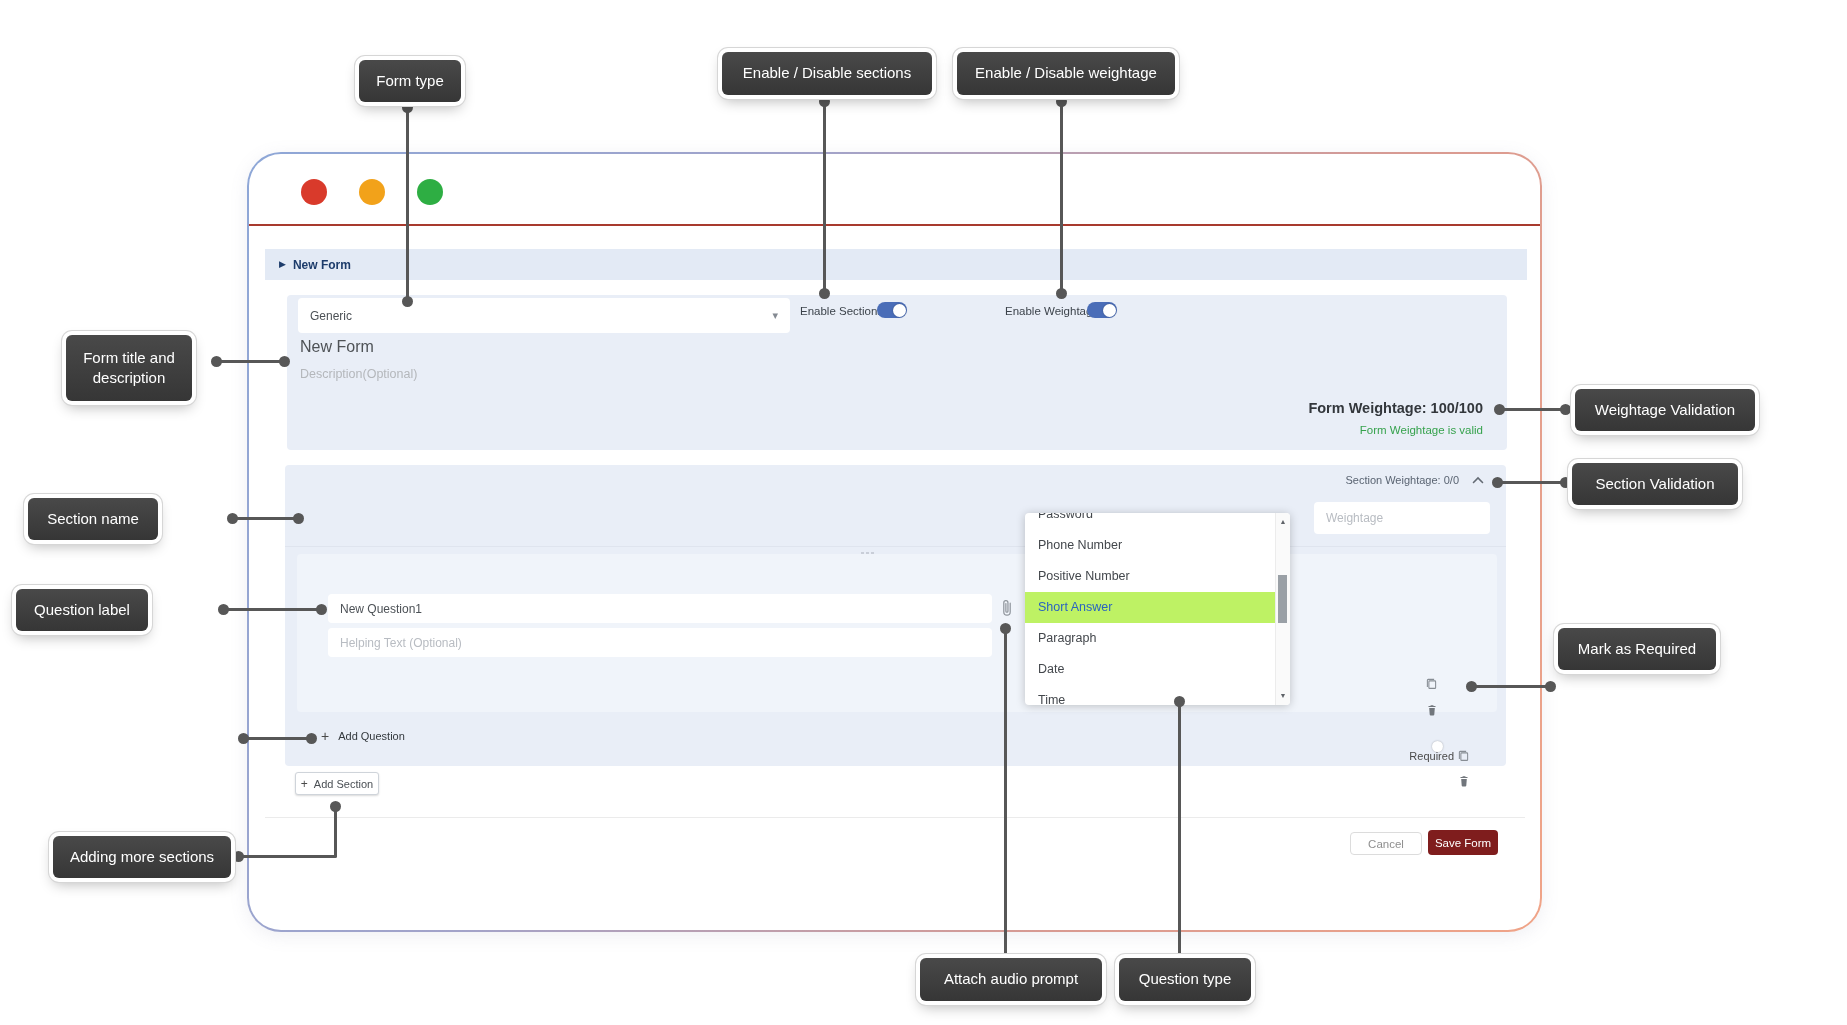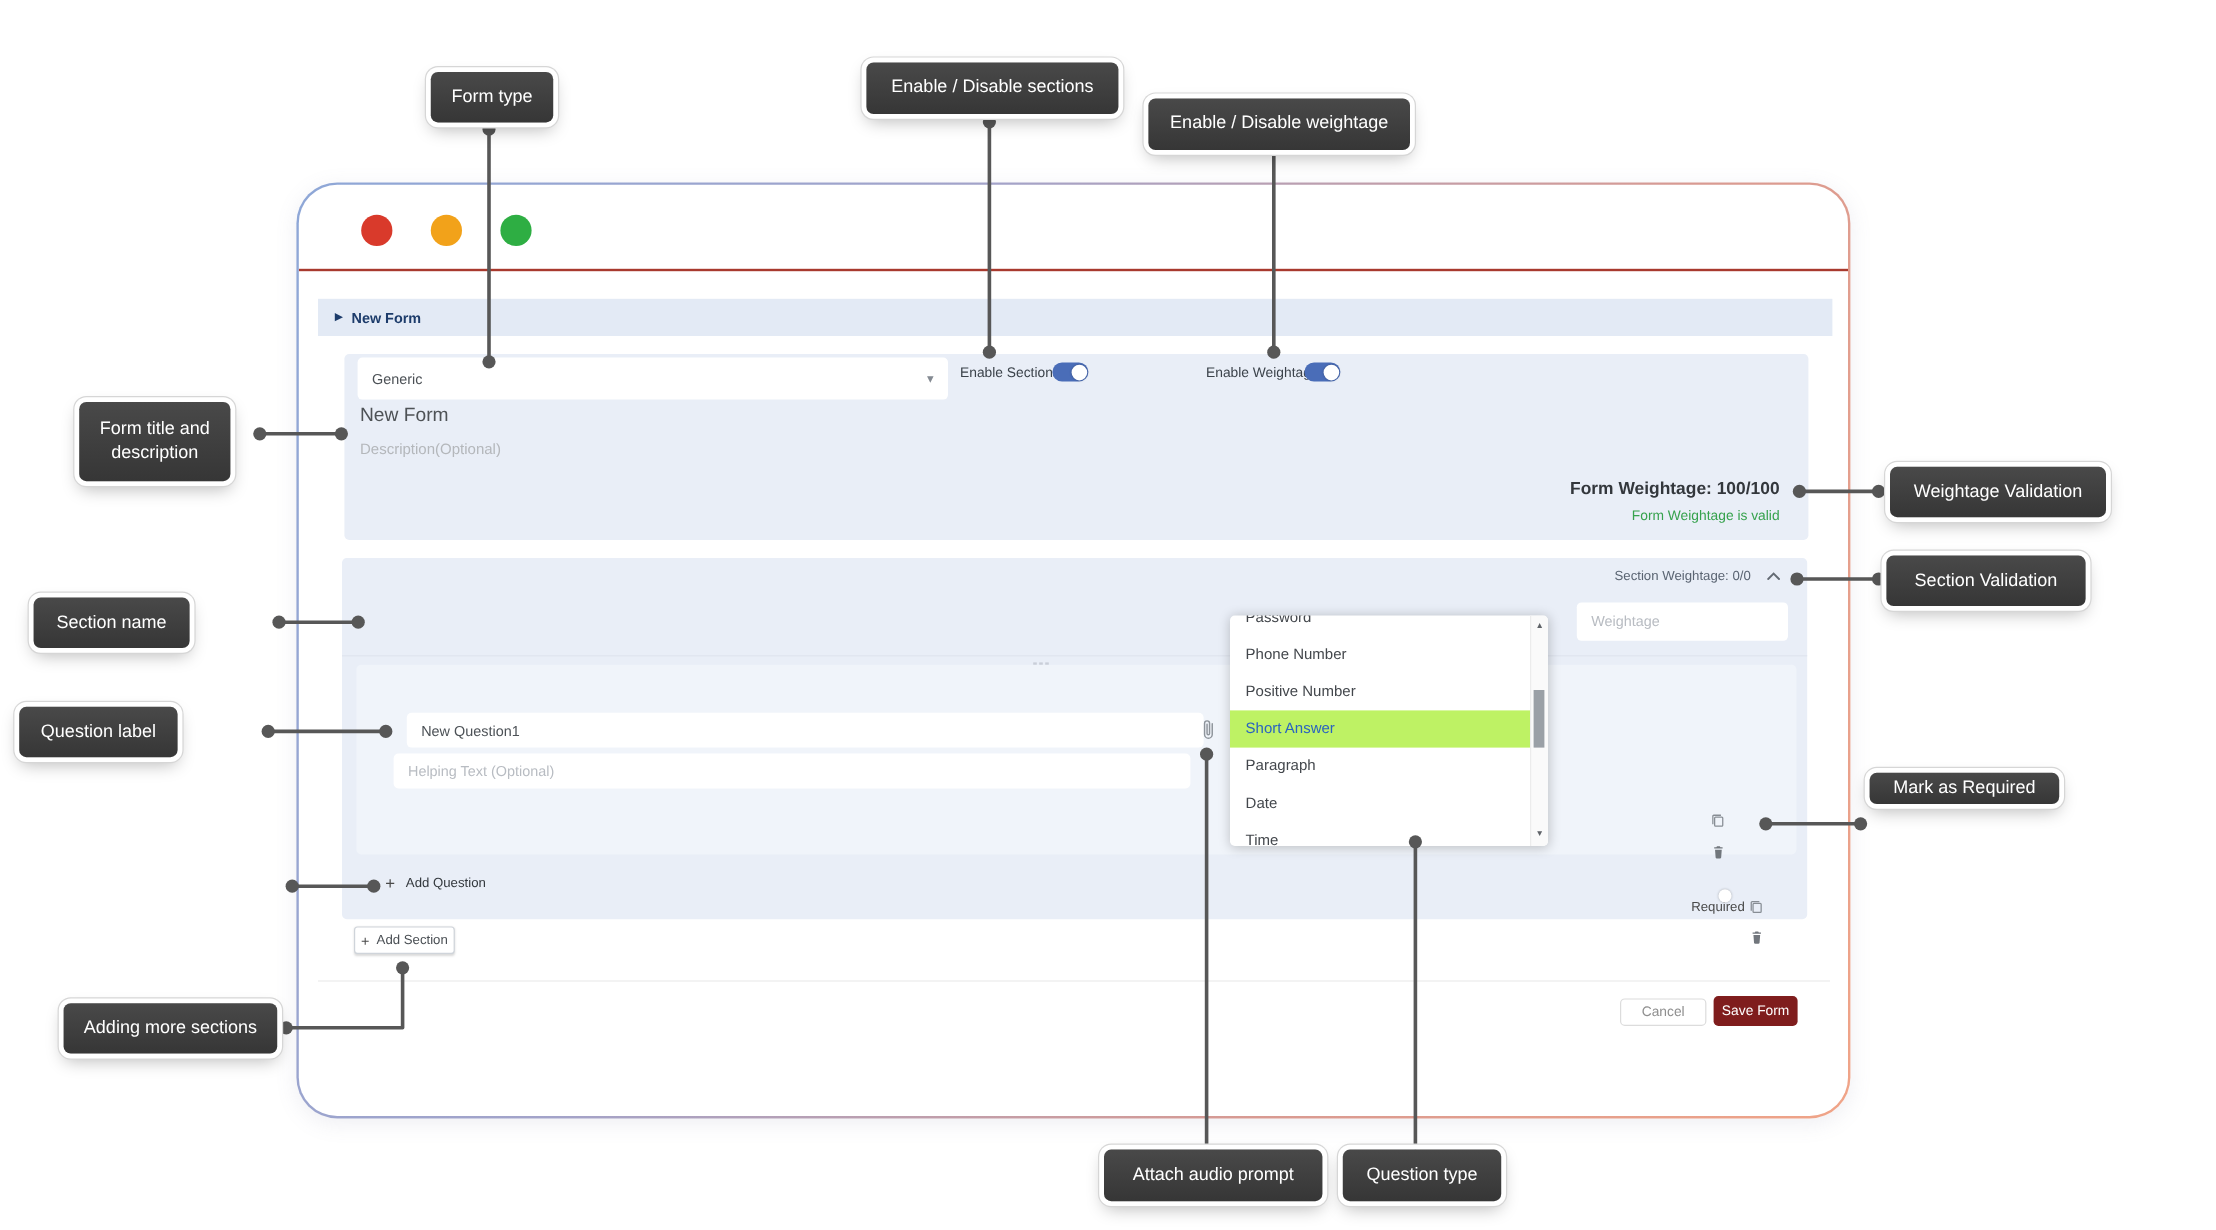--- a/index.html
+++ b/index.html
@@ -142,21 +142,21 @@
         <span></span>
           <span></span>
           <span></span>
           <span></span>
           <span></span>
           <span></span>
       </div>
 
       <div class="qcard" style="left:48px;top:400px;width:1200px;height:158px;"></div>
 
-      <div class="field" style="left:90px;top:440px;width:664px;height:29px;">
+      <div class="field" style="left:79px;top:440px;width:664px;height:29px;">
         <span>New Question1</span>
       </div>
       <div class="field ph" style="left:79px;top:474px;width:664px;height:29px;">
         <span>Helping Text (Optional)</span>
       </div>
 
       <span class="icon-btn abs" style="left:748px;top:440px;width:20px;height:28px;">
         <svg width="16" height="24" viewBox="0 0 20 24">
             <path d="M14 6v11a4 4 0 0 1-8 0V5.5a2.6 2.6 0 0 1 5.2 0V16a1.3 1.3 0 0 1-2.6 0V6.5" fill="none" stroke="#8d939a" stroke-width="1.5" stroke-linecap="round"></path>
           </svg>
@@ -276,24 +276,24 @@
 
   <div class="cline" style="left:1178px;top:702px;width:3px;height:256px;"></div>
   <div class="cdot" style="left:1174px;top:696px;"></div>
 
   <div class="cline" style="left:1472px;top:685px;width:79px;height:3px;"></div>
   <div class="cdot" style="left:1466px;top:681px;"></div>
   <div class="cdot" style="left:1545px;top:681px;"></div>
 
   <div class="callout" style="left:359px;top:60px;width:102px;height:42px;">Form type</div>
   <div class="callout" style="left:722px;top:52px;width:210px;height:43px;">Enable / Disable sections</div>
-  <div class="callout" style="left:957px;top:52px;width:218px;height:43px;margin-top:30px;">Enable / Disable weightage</div>
+  <div class="callout" style="left:957px;top:52px;width:218px;height:43px;">Enable / Disable weightage</div>
   <div class="callout" style="left:66px;top:335px;width:126px;height:66px;">Form title and description</div>
   <div class="callout" style="left:1575px;top:389px;width:180px;height:42px;">Weightage Validation</div>
   <div class="callout" style="left:1572px;top:463px;width:166px;height:42px;">Section Validation</div>
   <div class="callout" style="left:28px;top:498px;width:130px;height:42px;">Section name</div>
   <div class="callout" style="left:16px;top:589px;width:132px;height:42px;">Question label</div>
   <div class="callout" style="left:53px;top:836px;width:178px;height:42px;">Adding more sections</div>
   <div class="callout" style="left:920px;top:958px;width:182px;height:43px;">Attach audio prompt</div>
   <div class="callout" style="left:1119px;top:958px;width:132px;height:43px;">Question type</div>
-  <div class="callout" style="left:1558px;top:644px;width:158px;height:26px;">Mark as Required</div>
+  <div class="callout" style="left:1558px;top:628px;width:158px;height:42px;">Mark as Required</div>
 
 </div>
 
 </body></html>

